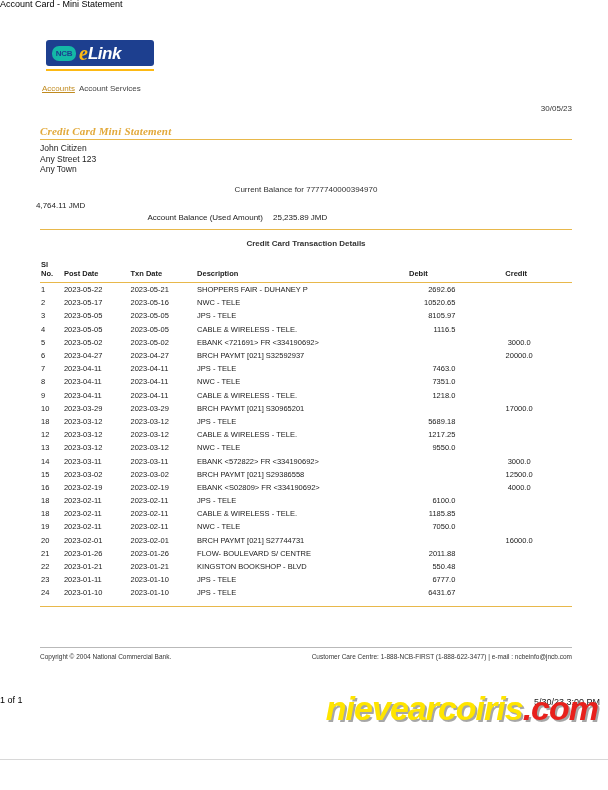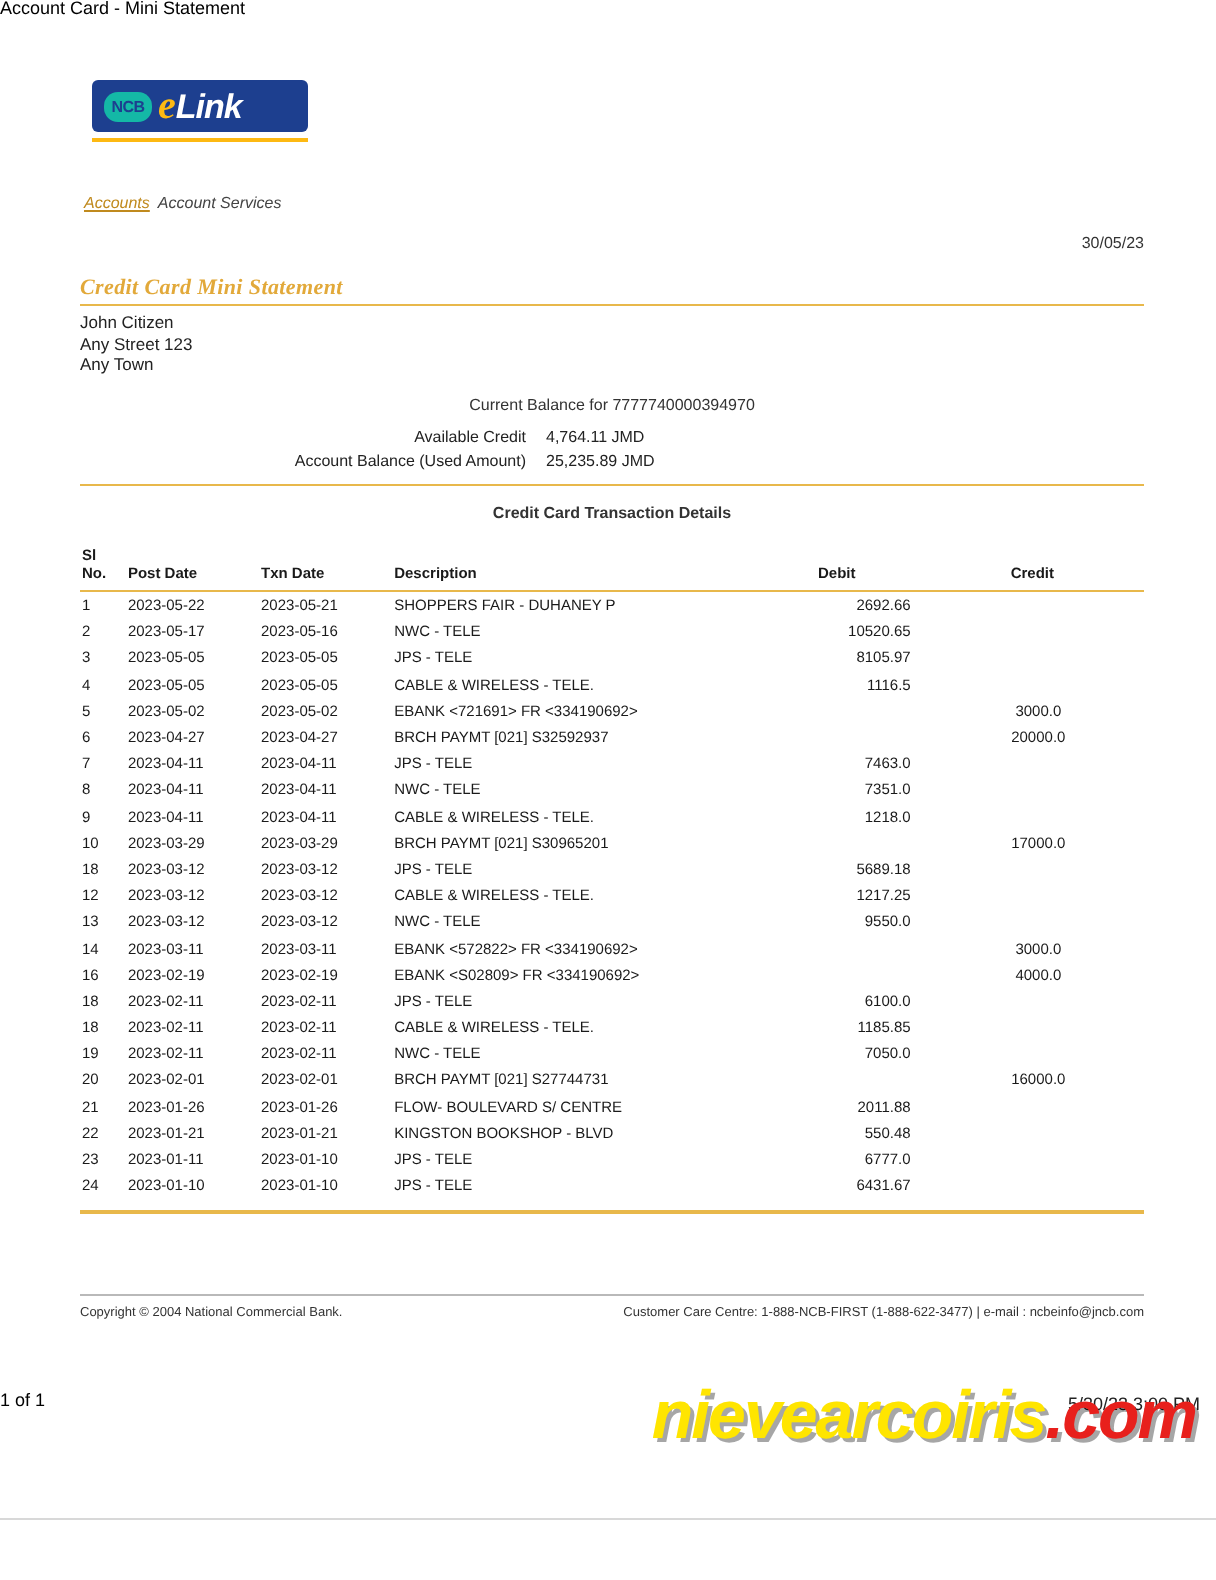--- a/index.html
+++ b/index.html
@@ -85,25 +85,24 @@
   }
   .logo-underline {
     margin-left: 10px;
     width: 108px;
     height: 2px;
     background: #fdb913;
     margin-top: 3px;
   }
   
   .nav {
-    margin-top: 26px;
+    margin-top: 13px;
     margin-left: 6px;
     font-size: 8px;
     color: #333;
-    font-style: italic;
   }
   .nav a.crumb {
     color: #c08a1e;
     text-decoration: underline;
     font-size: 8px;
   }
   .nav .crumb-sep {
     display: inline-block;
     width: 4px;
   }
@@ -312,21 +311,20 @@
     <div class="addr">
       <div>John Citizen</div>
       <div>Any Street 123</div>
       <div>Any Town</div>
     </div>
 
     <div class="cur-bal">Current Balance for 7777740000394970</div>
 
     <div class="bal-rows">
       <div class="bal-row">
-        <div class="bal-label">Available Credit</div>
         <div class="bal-value">4,764.11 JMD</div>
       </div>
       <div class="bal-row">
         <div class="bal-label">Account Balance (Used Amount)</div>
         <div class="bal-value">25,235.89 JMD</div>
       </div>
     </div>
 
     <div class="rule-gold2"></div>
 
@@ -453,20 +451,28 @@
           </tr>
           <tr>
             <td class="c-sl">14</td>
             <td class="c-post">2023-03-11</td>
             <td class="c-txn">2023-03-11</td>
             <td class="c-desc">EBANK &lt;572822&gt; FR &lt;334190692&gt;</td>
             <td class="c-debit"></td>
             <td class="c-credit">3000.0</td>
           </tr>
           <tr>
+            <td class="c-sl">15</td>
+            <td class="c-post">2023-03-02</td>
+            <td class="c-txn">2023-03-02</td>
+            <td class="c-desc">BRCH PAYMT [021] S29386558</td>
+            <td class="c-debit"></td>
+            <td class="c-credit">12500.0</td>
+          </tr>
+          <tr>
             <td class="c-sl">16</td>
             <td class="c-post">2023-02-19</td>
             <td class="c-txn">2023-02-19</td>
             <td class="c-desc">EBANK &lt;S02809&gt; FR &lt;334190692&gt;</td>
             <td class="c-debit"></td>
             <td class="c-credit">4000.0</td>
           </tr>
           <tr>
             <td class="c-sl">18</td>
             <td class="c-post">2023-02-11</td>

